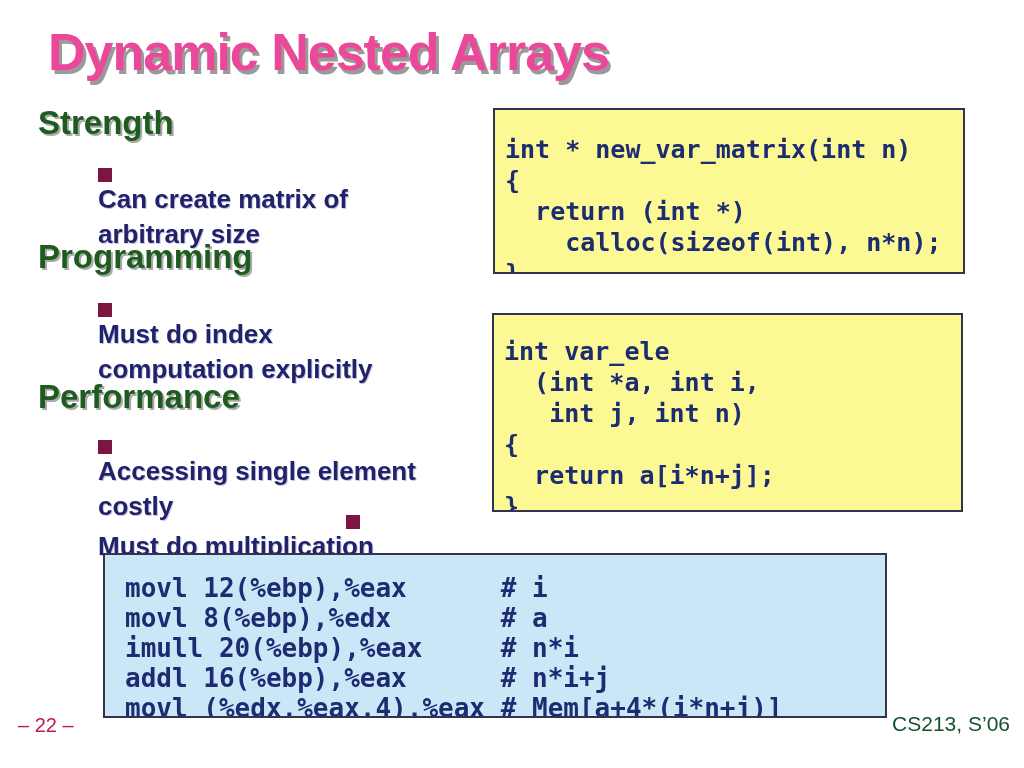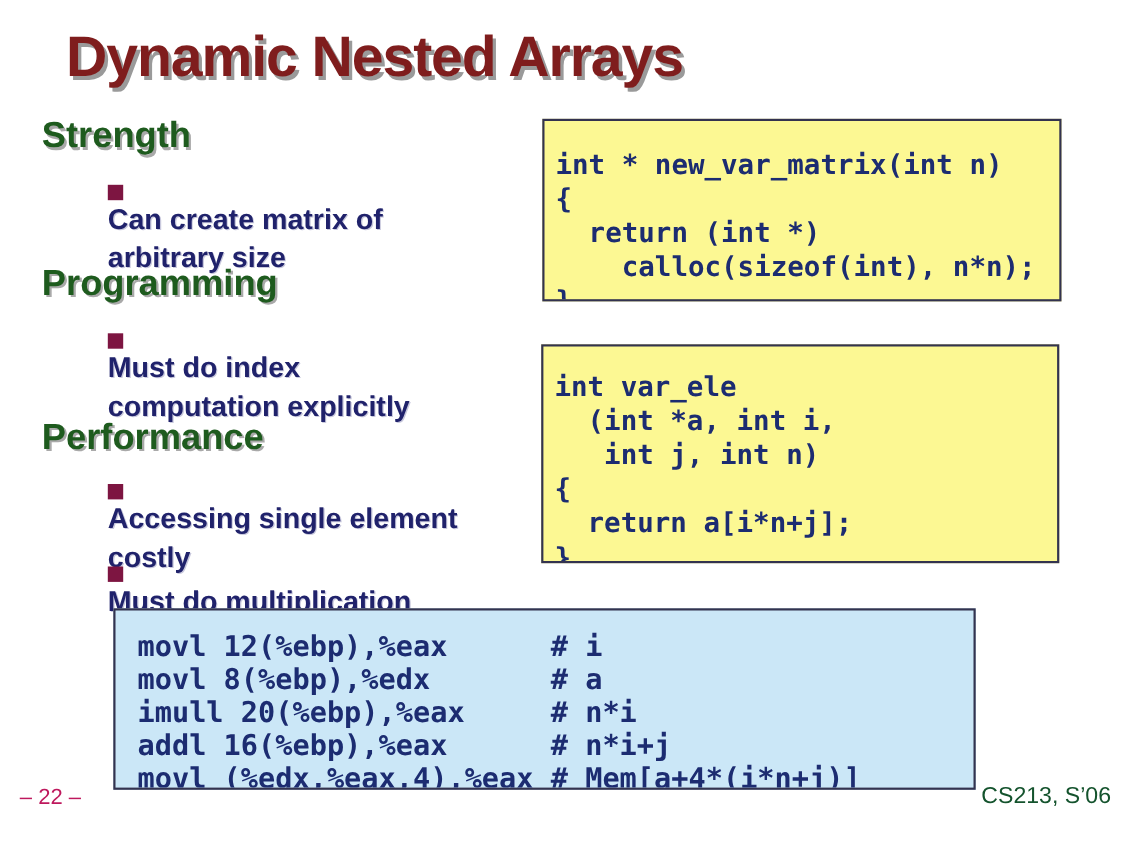--- a/index.html
+++ b/index.html
@@ -10,27 +10,27 @@
   }
   .slide {
     position: relative;
     width: 1024px;
     height: 768px;
     background: #ffffff;
     overflow: hidden;
   }
   .title {
     position: absolute;
-    left: 60px;
+    left: 48px;
     top: 22px;
     margin: 0;
     font-size: 52px;
     font-weight: 700;
     letter-spacing: -1px;
-    color: #7f1d1d;
+    color: #ec4899;
     text-shadow: 3px 4px 0 #9a9a9a;
     white-space: nowrap;
   }
   .section-heading {
     position: absolute;
     left: 38px;
     margin: 0;
     font-size: 33px;
     font-weight: 700;
     color: #1E5B1E;
@@ -43,21 +43,21 @@
   .bullet {
     position: absolute;
     left: 98px;
     display: flex;
     align-items: flex-start;
     flex-direction: column;
   }
   .b1 { top: 158px; }
   .b2 { top: 293px; }
   .b3 { top: 430px; }
-  .b4 { top: 505px; }
+  .b4 { top: 505px; align-items: flex-end; }
   .bullet-square {
     flex: 0 0 auto;
     width: 14px;
     height: 14px;
     margin-top: 10px;
     margin-right: 14px;
     background: #7D1541;
   }
   .bullet-text {
     font-size: 26px;

